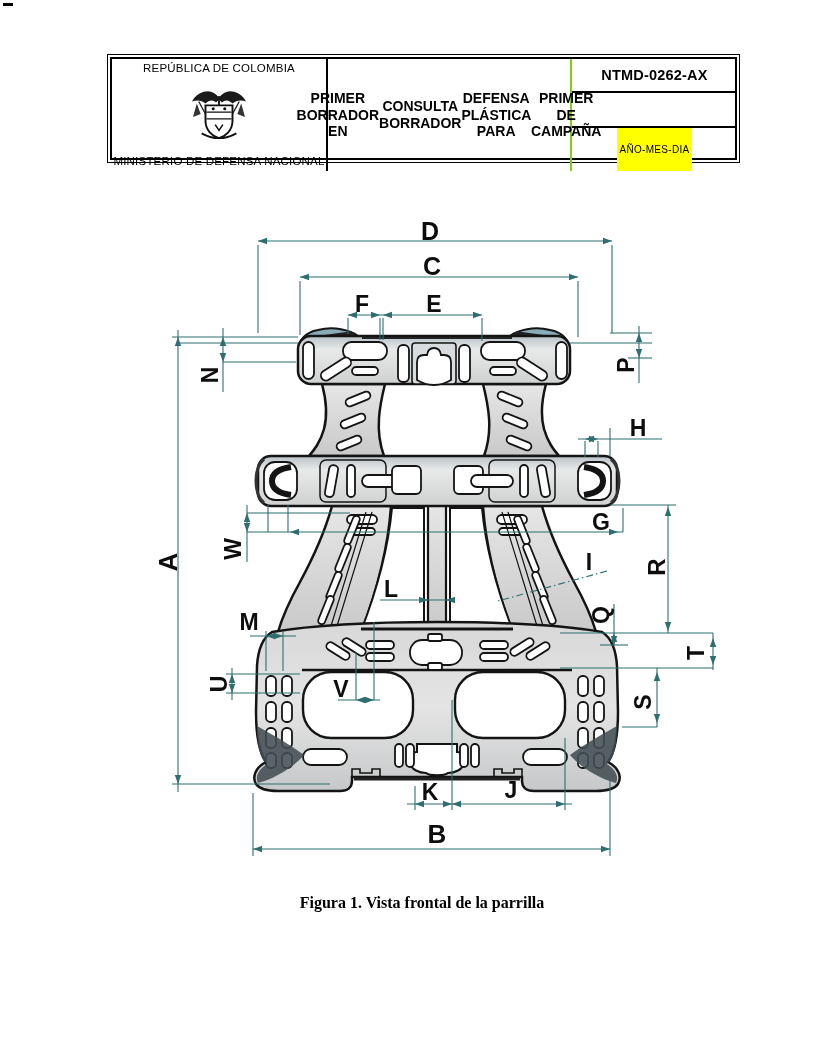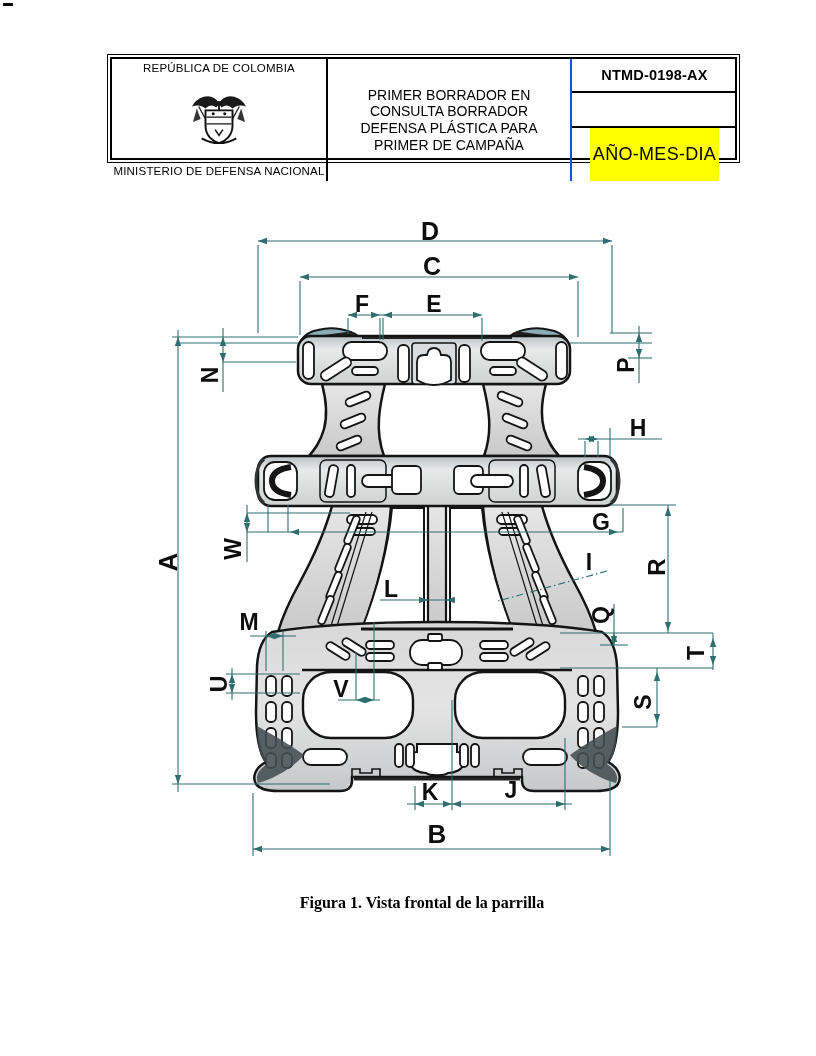--- a/index.html
+++ b/index.html
@@ -7,28 +7,28 @@
         font-family:"Liberation Sans",sans-serif;color:#000;}
   
   #hdr{position:absolute;left:110px;top:57px;width:627px;height:103px;
        border:2px solid #000;box-shadow:0 0 0 2px #fff,0 0 0 3px #000;
        display:grid;grid-template-columns:216px 244px 165px;box-sizing:border-box;background:#fff;}
   .cell{box-sizing:border-box;}
   #hdr-left{border-right:2px solid #000;display:flex;flex-direction:column;align-items:center;
             justify-content:space-between;padding:3px 2px 4px 2px;position:relative;}
   #hdr-left .small{font-size:11.5px;letter-spacing:.2px;white-space:nowrap;}
   #emblem{width:58px;height:54px;}
-  #hdr-center{border-right:2px solid #1d4ed8;display:flex;flex-direction:column;align-items:center;
-              justify-content:center;text-align:center;font-weight:normal;font-size:14px;line-height:1.18;}
+  #hdr-center{border-right:2px solid #84cc16;display:flex;flex-direction:row;align-items:center;
+              justify-content:center;text-align:center;font-weight:bold;font-size:14px;line-height:1.18;}
   #hdr-right{display:grid;grid-template-rows:34px 35px 1fr;}
   #hdr-right .rrow{display:flex;align-items:center;justify-content:center;font-size:14px;}
   #hdr-right .rrow.b{border-bottom:2px solid #000;}
   .code{font-weight:bold;font-size:14.5px;letter-spacing:.2px;}
   .pagenum{letter-spacing:.4px;margin-top:45px;}
-  .datebox{background:var(--hl,#ffff00);padding:16px 3px;font-size:18px;letter-spacing:.3px;}
+  .datebox{background:var(--hl,#ffff00);padding:16px 3px;font-size:10px;letter-spacing:.3px;}
   
   #fig{position:absolute;left:0;top:0;width:816px;height:1056px;}
   .dimln{stroke:var(--dim,#2e6e6e);stroke-width:1.1;fill:none;}
   .dimar{fill:var(--dim,#2e6e6e);stroke:none;}
   .dimlead{stroke:var(--dim,#2e6e6e);stroke-width:1.1;fill:none;stroke-dasharray:7 3 1.5 3;}
   .dlab{font-family:"Liberation Sans",sans-serif;font-weight:bold;fill:#0d0d0d;}
   .ink{stroke:var(--ink,#141414);}
   .hole{fill:#fff;stroke:var(--ink,#141414);stroke-width:1.8;}
   .hole2{fill:#fff;stroke:var(--ink,#141414);stroke-width:2.4;}
   #caption{position:absolute;left:14px;top:894px;width:816px;text-align:center;
@@ -61,21 +61,21 @@
       <div class="small">MINISTERIO DE DEFENSA NACIONAL</div>
     </div>
     <div id="hdr-center" class="cell">
       <div>PRIMER BORRADOR EN</div>
       <div>CONSULTA BORRADOR</div>
       <div>DEFENSA PLÁSTICA PARA</div>
       <div>PRIMER DE CAMPAÑA</div>
     </div>
     <div id="hdr-right" class="cell">
       <div class="rrow b">
-          <span class="code">NTMD-0198-AX</span>
+          <span class="code">NTMD-0262-AX</span>
         </div>
       <div class="rrow b">
           <span class="pagenum">19 DE 21</span>
         </div>
       <div class="rrow">
           <span class="datebox">AÑO-MES-DIA</span>
         </div>
     </div>
   </div>
 

